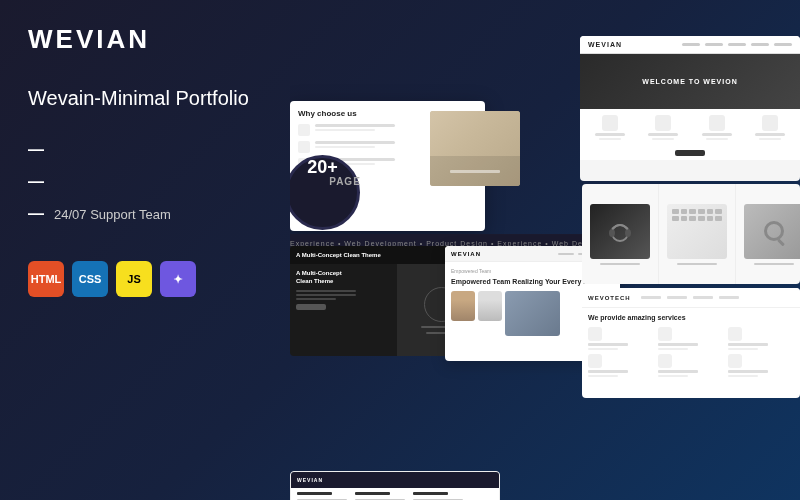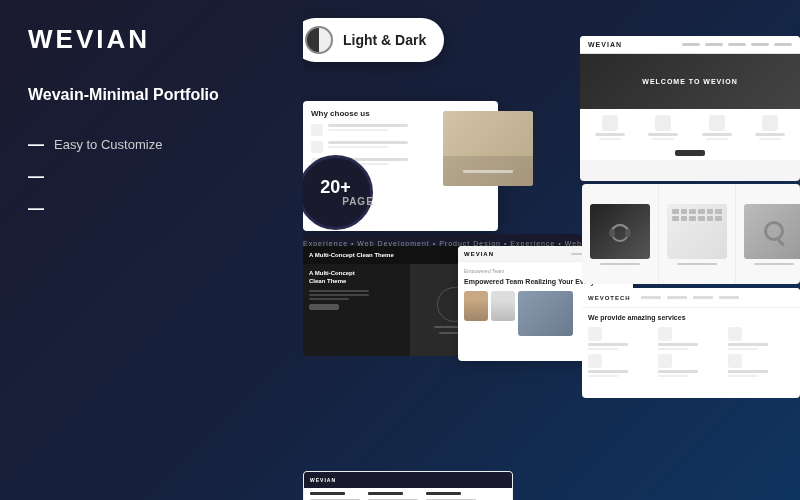--- a/index.html
+++ b/index.html
@@ -11,21 +11,20 @@
       font-family: 'Arial', sans-serif;
       position: relative;
     }
 
     .main-container {
       width: 800px;
       height: 500px;
       display: flex;
       position: relative;
       background: linear-gradient(135deg, #1a1a2e 0%, #16213e 50%, #0f3460 100%);
-      gap: 13px;
     }
 
     
     .left-panel {
       width: 290px;
       height: 500px;
       padding: 24px 28px;
       display: flex;
       flex-direction: column;
       position: relative;
@@ -39,22 +38,22 @@
       letter-spacing: 3px;
       margin-bottom: 30px;
       text-transform: uppercase;
     }
 
     .tagline {
       margin-bottom: 28px;
     }
 
     .tagline h2 {
-      font-size: 16px;
-      font-weight: 700;
+      font-size: 20px;
+      font-weight: 400;
       color: #ffffff;
       line-height: 1.3;
       margin-bottom: 2px;
     }
 
     .features-list {
       list-style: none;
       margin-bottom: 24px;
     }
 
@@ -151,21 +150,21 @@
       position: absolute;
       top: 155px;
       left: -5px;
       width: 75px;
       height: 75px;
       background: #1a1a2e;
       border-radius: 50%;
       display: flex;
       flex-direction: column;
       align-items: center;
-      justify-content: center;
+      justify-content: flex-start;
       z-index: 10;
       border: 3px solid #2a2a4e;
     }
 
     .pages-number {
       font-size: 18px;
       font-weight: 900;
       color: white;
       line-height: 1;
     }
@@ -748,39 +747,41 @@
   <div class="left-panel">
     <div class="logo">WEVIAN</div>
 
     <div class="tagline">
       <h2>Wevain-Minimal Portfolio</h2>
     </div>
 
     <ul class="features-list">
       <li>
         <span class="dash">—</span>
-        <span>Easy to Customize</span>
       </li>
       <li>
         <span class="dash">—</span>
       </li>
       <li>
         <span class="dash">—</span>
+        <span>24/07 Support Team</span>
       </li>
     </ul>
 
 
+    <div class="tech-icons">
+      <div class="tech-icon html">HTML</div>
+      <div class="tech-icon css">CSS</div>
+      <div class="tech-icon js">JS</div>
+      <div class="tech-icon codepen">✦</div>
+    </div>
   </div>
 
   <div class="right-panel">
 
-    <div class="light-dark-badge">
-      <div class="half-circle-icon"></div>
-      <span class="light-dark-text">Light &amp; Dark</span>
-    </div>
 
     <div class="pages-badge">
       <span class="pages-number">20+</span>
       <span class="pages-text">PAGE</span>
     </div>
 
     <div class="screenshot-collage">
 
       <div class="screenshot-top-right">
         <div class="sc-nav">

